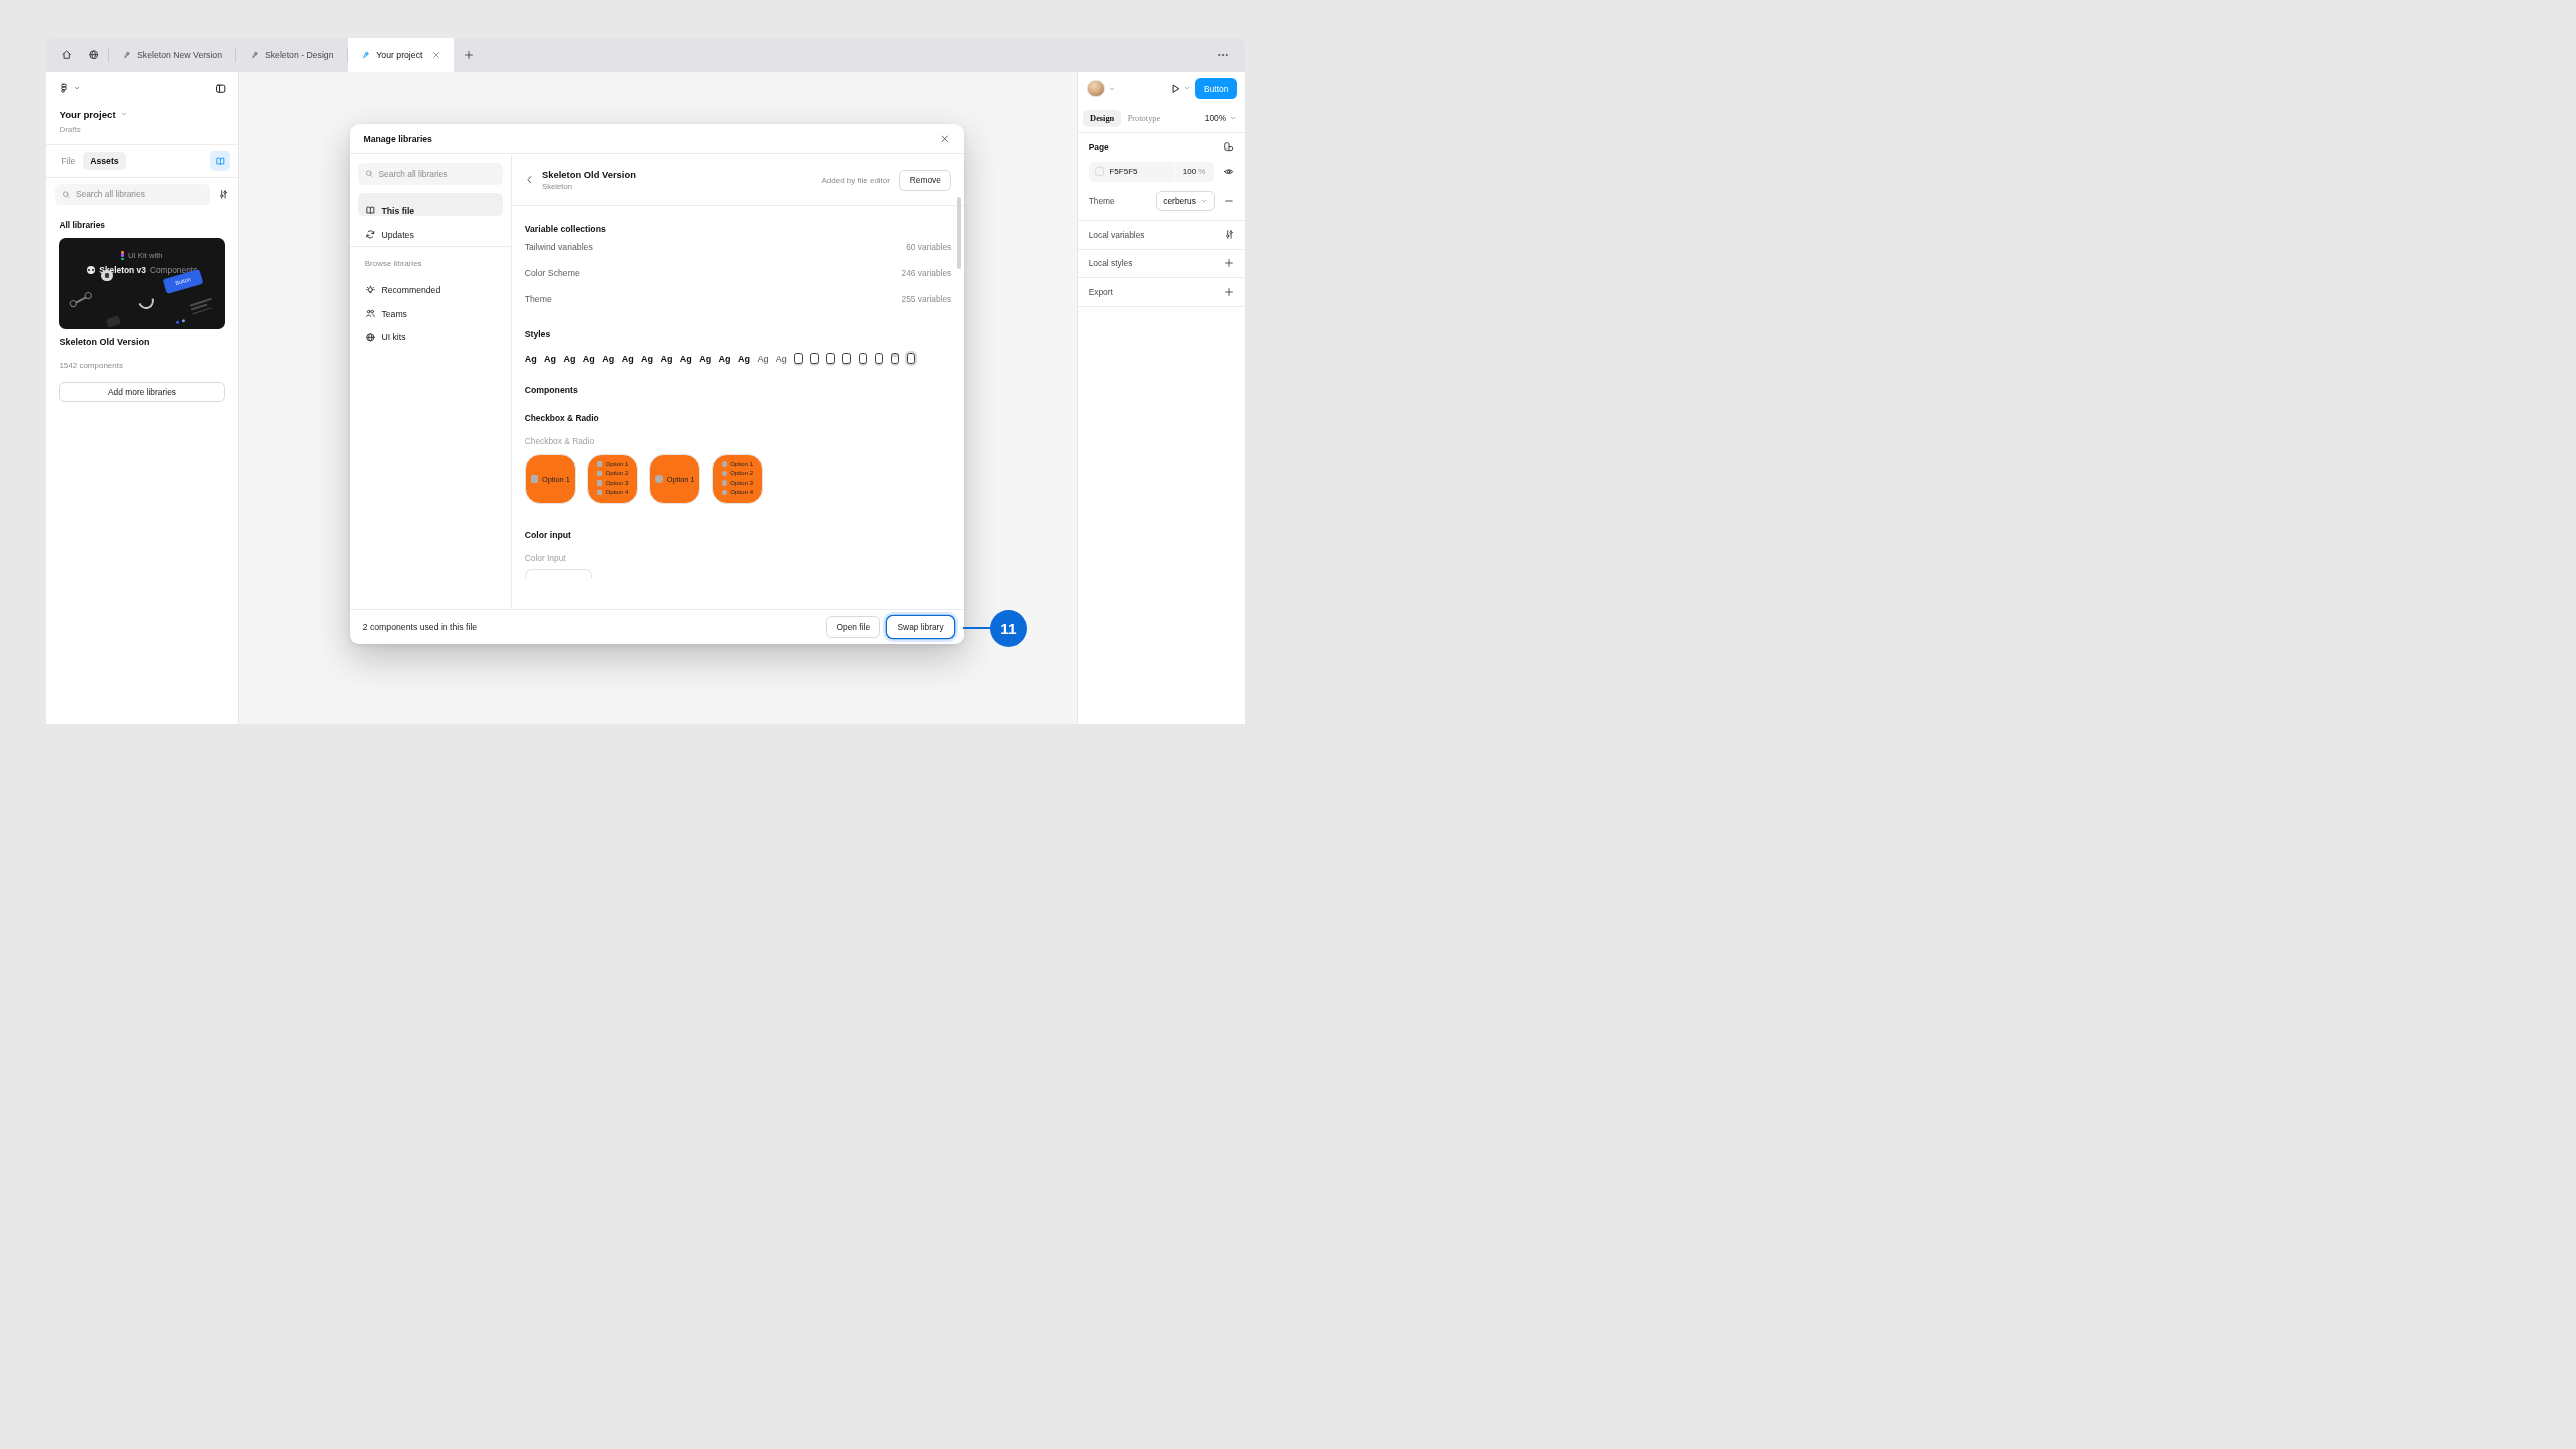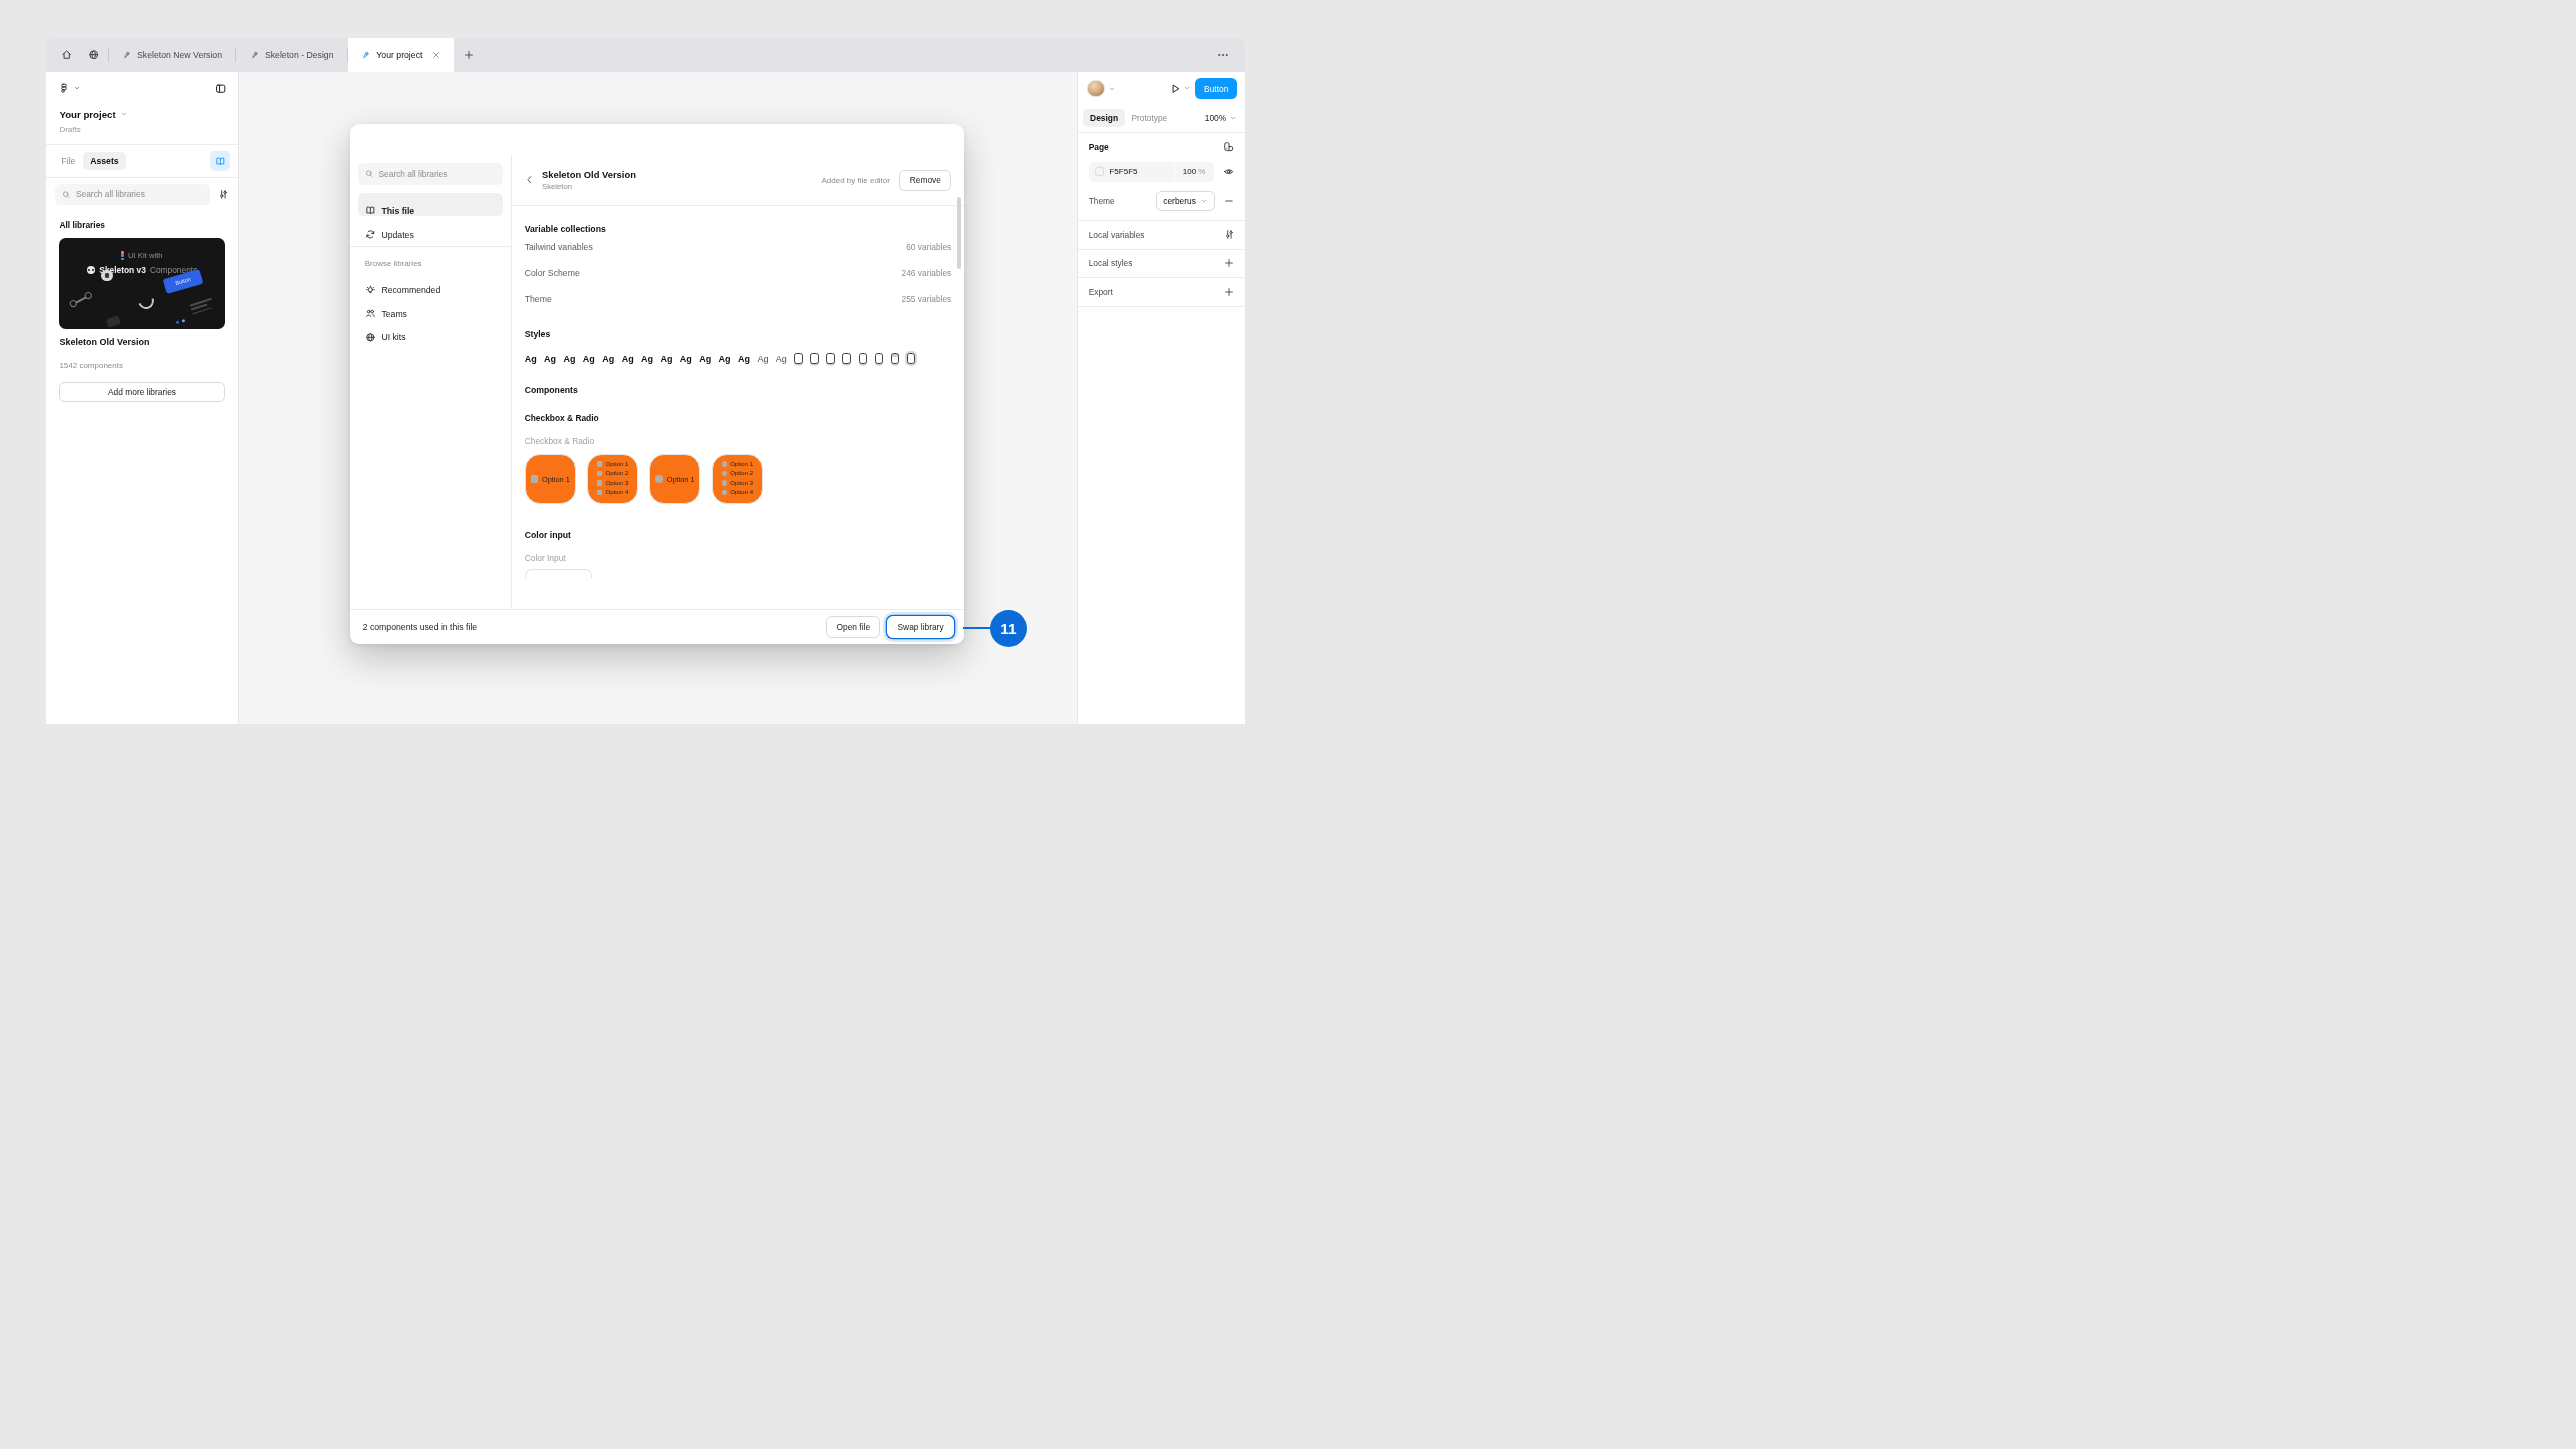--- a/index.html
+++ b/index.html
@@ -146,21 +146,21 @@
 
   
   .rpanel { width:168px; flex:none; background:#fff; border-left:0.7px solid #e7e7e7; }
   .rp-row1 { height:33px; display:flex; align-items:center; padding:0 8px 0 9.4px; }
   .avatar { width:17.4px; height:17.4px; border-radius:50%; background:radial-gradient(circle at 38% 30%, #efd7b8 0%, #d9ae82 45%, #9c7450 100%); border:0.7px solid #d9d9d9; }
   .rp-row1 .chev { color:#666; margin-left:4px; }
   .rp-actions { margin-left:auto; display:flex; align-items:center; gap:5.4px; }
   .play-wrap { display:flex; align-items:center; gap:2.7px; color:#222; }
   .share-btn { height:21px; padding:0 8.7px; background:#0d99ff; color:#fff; border-radius:5.4px; font-size:8.4px; font-weight:500; display:flex; align-items:center; }
   .rp-tabs { height:27.5px; display:flex; align-items:center; padding:0 5.4px; border-bottom:0.7px solid #ececec; }
-  .rp-tab { font-size:8.4px; padding:4px 6.7px; border-radius:4.7px; color:#8c8c8c; }
+  .rp-tab { font-size:8.4px; padding:4px 6.7px; border-radius:4.7px; color:#8c8c8c;font-family:Liberation Serif, serif; }
   .rp-tab.active { background:#f0f0f0; color:#111; font-weight:700; }
   .rp-zoom { margin-left:auto; display:flex; align-items:center; gap:3.4px; font-size:8.4px; color:#222; padding-right:4px; }
   .rp-sec { display:flex; align-items:center; justify-content:space-between; height:28px; padding:0 10.7px; }
   .rp-sec .lbl { font-size:8.4px; font-weight:700; color:#111; }
   .rp-sec .lbl-reg { font-size:8.4px; color:#4c4c4c; }
   .rp-sec .ricon { color:#444; }
   .rp-div { height:0.7px; background:#ececec; }
   .color-row { display:flex; align-items:center; padding:1.3px 10.7px 6.7px 10.7px; }
   .seg-group { display:flex; gap:0.7px; flex:1; }
   .seg { background:#f5f5f5; height:20px; display:flex; align-items:center; }
@@ -332,20 +332,29 @@
         </div>
         <div class="lib-title">Skeleton Old Version</div>
         <div class="lib-count">1542 components</div>
       </div>
       <div class="sb-add-btn">Add more libraries</div>
     </div>
 
     <div class="canvas">
 
       <div class="dialog">
+        <div class="dlg-header">
+          <div class="dlg-title">Manage libraries</div>
+          <div class="dlg-close">
+            <svg class="ico" width="9.4" height="9.4" viewBox="0 0 16 16">
+                <line x1="3.5" y1="3.5" x2="12.5" y2="12.5"></line>
+                <line x1="12.5" y1="3.5" x2="3.5" y2="12.5"></line>
+              </svg>
+          </div>
+        </div>
 
         <div class="dlg-body">
 
           <div class="dlg-left">
             <label class="pill-input" style="height:21.5px">
               <svg class="ico" width="9.4" height="9.4" viewBox="0 0 16 16" style="color:#8c8c8c">
                   <circle cx="7" cy="7" r="4.4"></circle>
                   <line x1="10.4" y1="10.4" x2="13.6" y2="13.6"></line>
                 </svg>
               <input type="text" placeholder="Search all libraries" style="">

